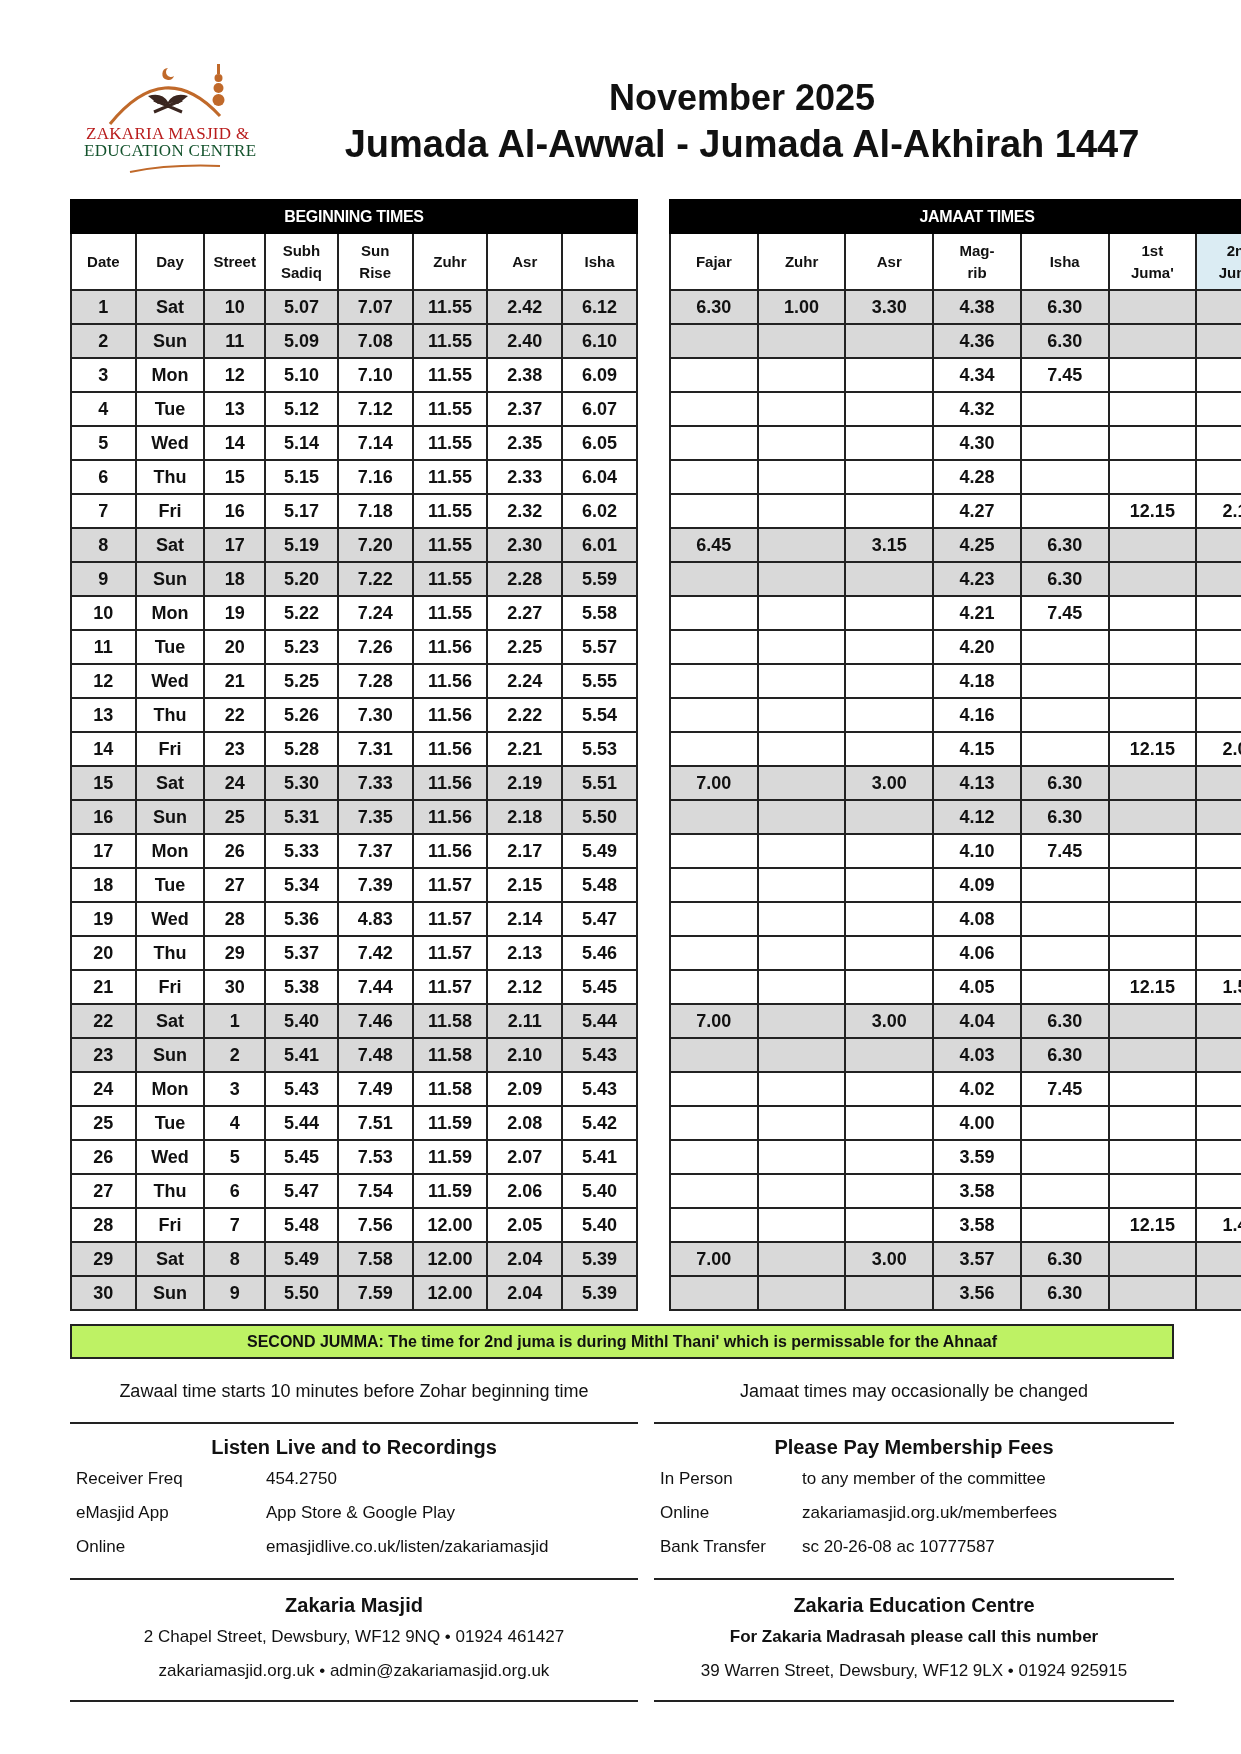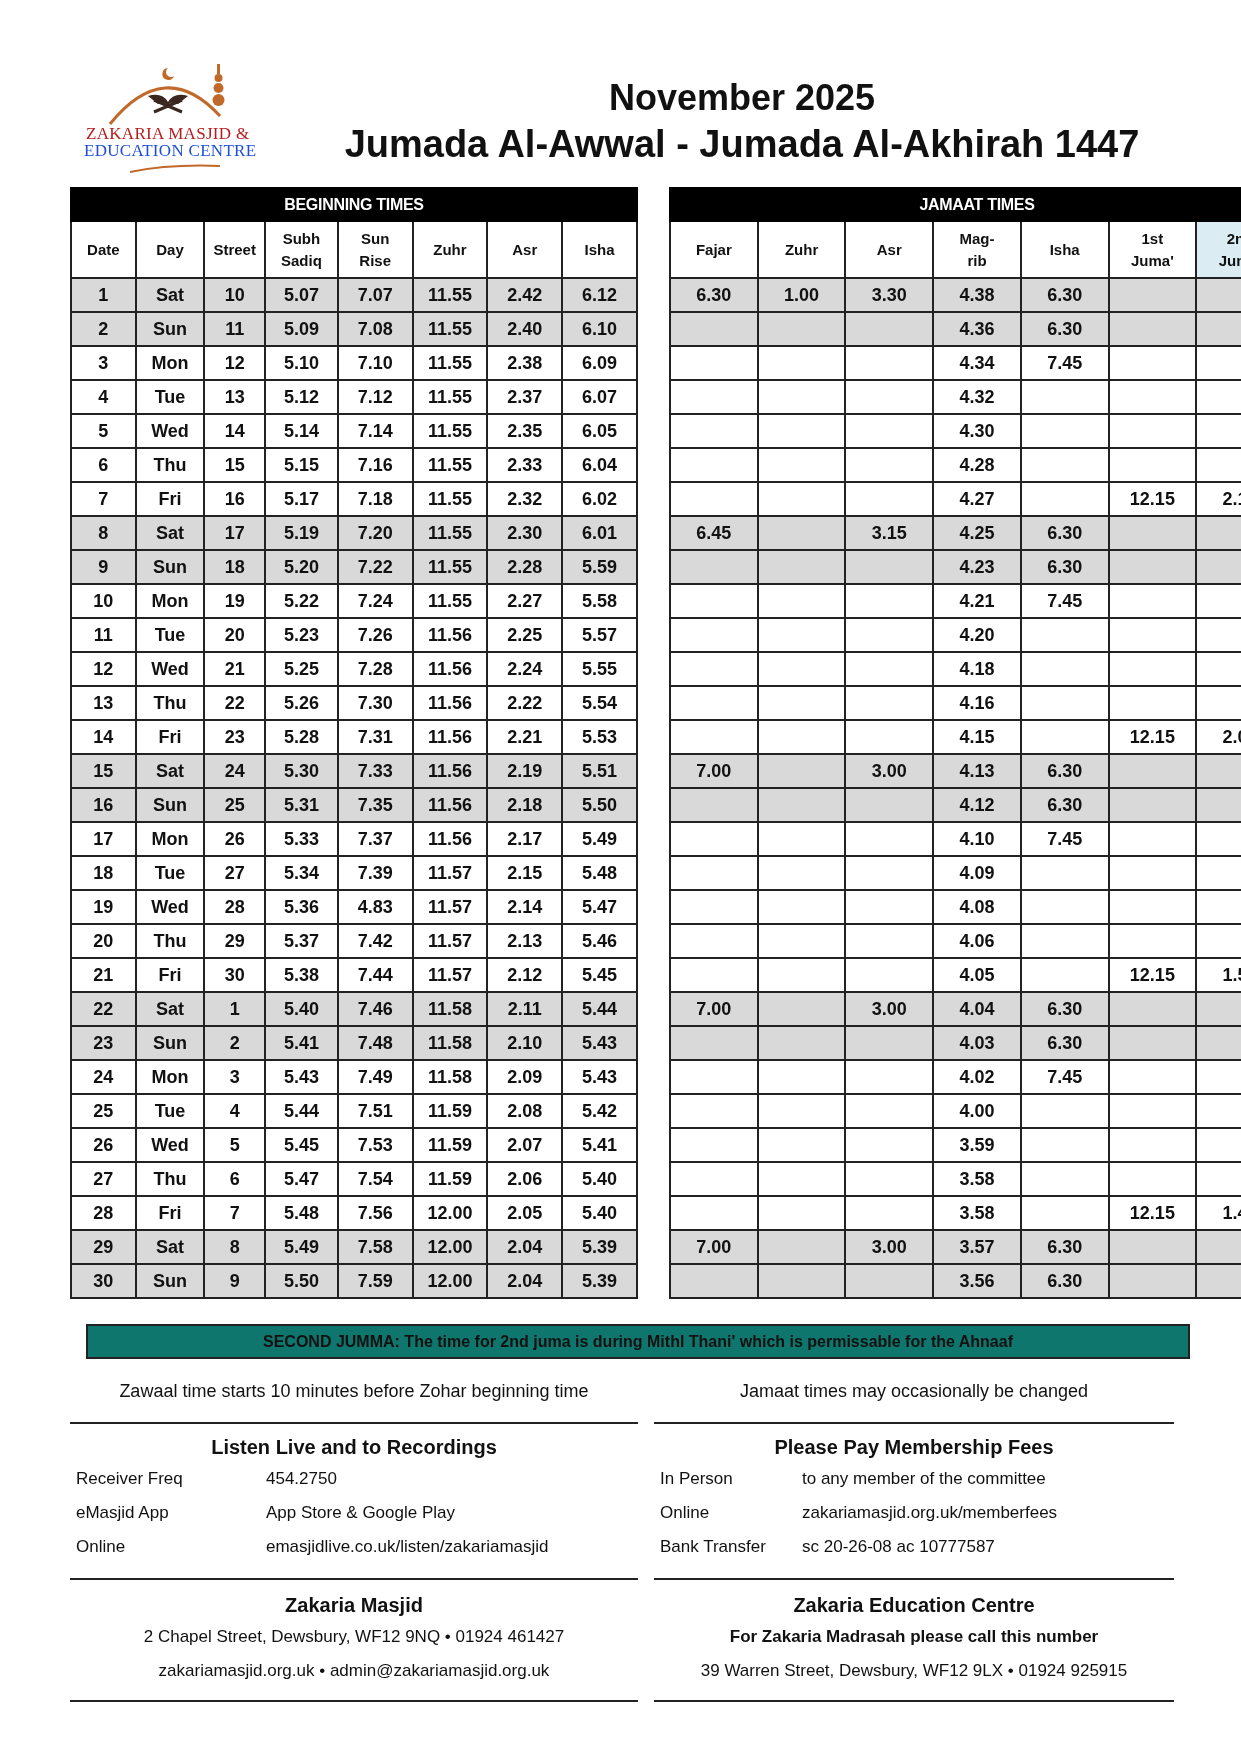--- a/index.html
+++ b/index.html
@@ -1,33 +1,33 @@
 <!DOCTYPE html>
 <html><head>
 <meta charset="utf-8">
 <style>
   * { box-sizing: border-box; margin: 0; padding: 0; }
   body { width: 1241px; height: 1754px; background: #fff; font-family: "Liberation Sans", sans-serif; color: #111; position: relative; overflow: hidden; }
   .header { position: absolute; left: 70px; top: 56px; width: 1104px; height: 120px; }
   .logo { position: absolute; left: 0; top: 0; width: 220px; height: 120px; }
   .logo-text1 { position: absolute; left: 16px; top: 68px; font-family: "Liberation Serif", serif; font-size: 17px; color: #b91c1c; letter-spacing: 0.3px; white-space: nowrap; }
-  .logo-text2 { position: absolute; left: 14px; top: 85px; font-family: "Liberation Serif", serif; font-size: 17px; color: #1d4ed8; letter-spacing: 0.3px; white-space: nowrap; }
+  .logo-text2 { position: absolute; left: 14px; top: 85px; font-family: "Liberation Serif", serif; font-size: 17px; color: #14532d; letter-spacing: 0.3px; white-space: nowrap; }
   .titles { position: absolute; left: 240px; top: 0; width: 864px; text-align: center; }
   .title1 { font-size: 36px; font-weight: bold; line-height: 44px; margin-top: 20px; }
   .title2 { font-size: 38px; font-weight: bold; line-height: 48px; margin-top: 0; }
-  table { border-collapse: collapse; position: absolute; table-layout: fixed; }
+  table { border-collapse: collapse; position: absolute; table-layout: fixed; margin-top: 12px; }
   td, th { border: 2px solid #222; text-align: center; font-weight: bold; }
   .bt { left: 70px; top: 187px; width: 568px; }
   .jt { left: 669px; top: 187px; width: 616px; }
   .grp th { background: #000; color: #fff; height: 33px; font-size: 16px; letter-spacing: -0.3px; border-color: #000; }
   .hdr th { background: #fff; height: 57px; font-size: 15px; line-height: 22px; }
   .hdr th.blue { background: #dbecf3; }
   td { height: 34px; font-size: 18px; }
   tr.we td { background: #d9d9d9; }
-  .note { position: absolute; left: 86px; top: 1324px; width: 1104px; height: 35px; background: #0f766e; border: 2px solid #222; text-align: center; font-size: 16px; font-weight: bold; line-height: 31px; }
+  .note { position: absolute; left: 70px; top: 1324px; width: 1104px; height: 35px; background: #bef264; border: 2px solid #222; text-align: center; font-size: 16px; font-weight: bold; line-height: 31px; }
   .sub { position: absolute; top: 1376px; font-size: 18px; text-align: center; line-height: 30px; }
   .rule { position: absolute; height: 2px; background: #222; }
   .sect { position: absolute; }
   .sect h3 { font-size: 20px; text-align: center; font-weight: bold; line-height: 30px; }
   .kv { display: flex; font-size: 17px; line-height: 34px; }
   .kv .k { font-weight: normal; }
   .addr { position: absolute; text-align: center; }
   .addr h3 { font-size: 20px; font-weight: bold; line-height: 30px; }
   .addr p { font-size: 17px; line-height: 34px; }
   .addr p.b { font-weight: bold; }

